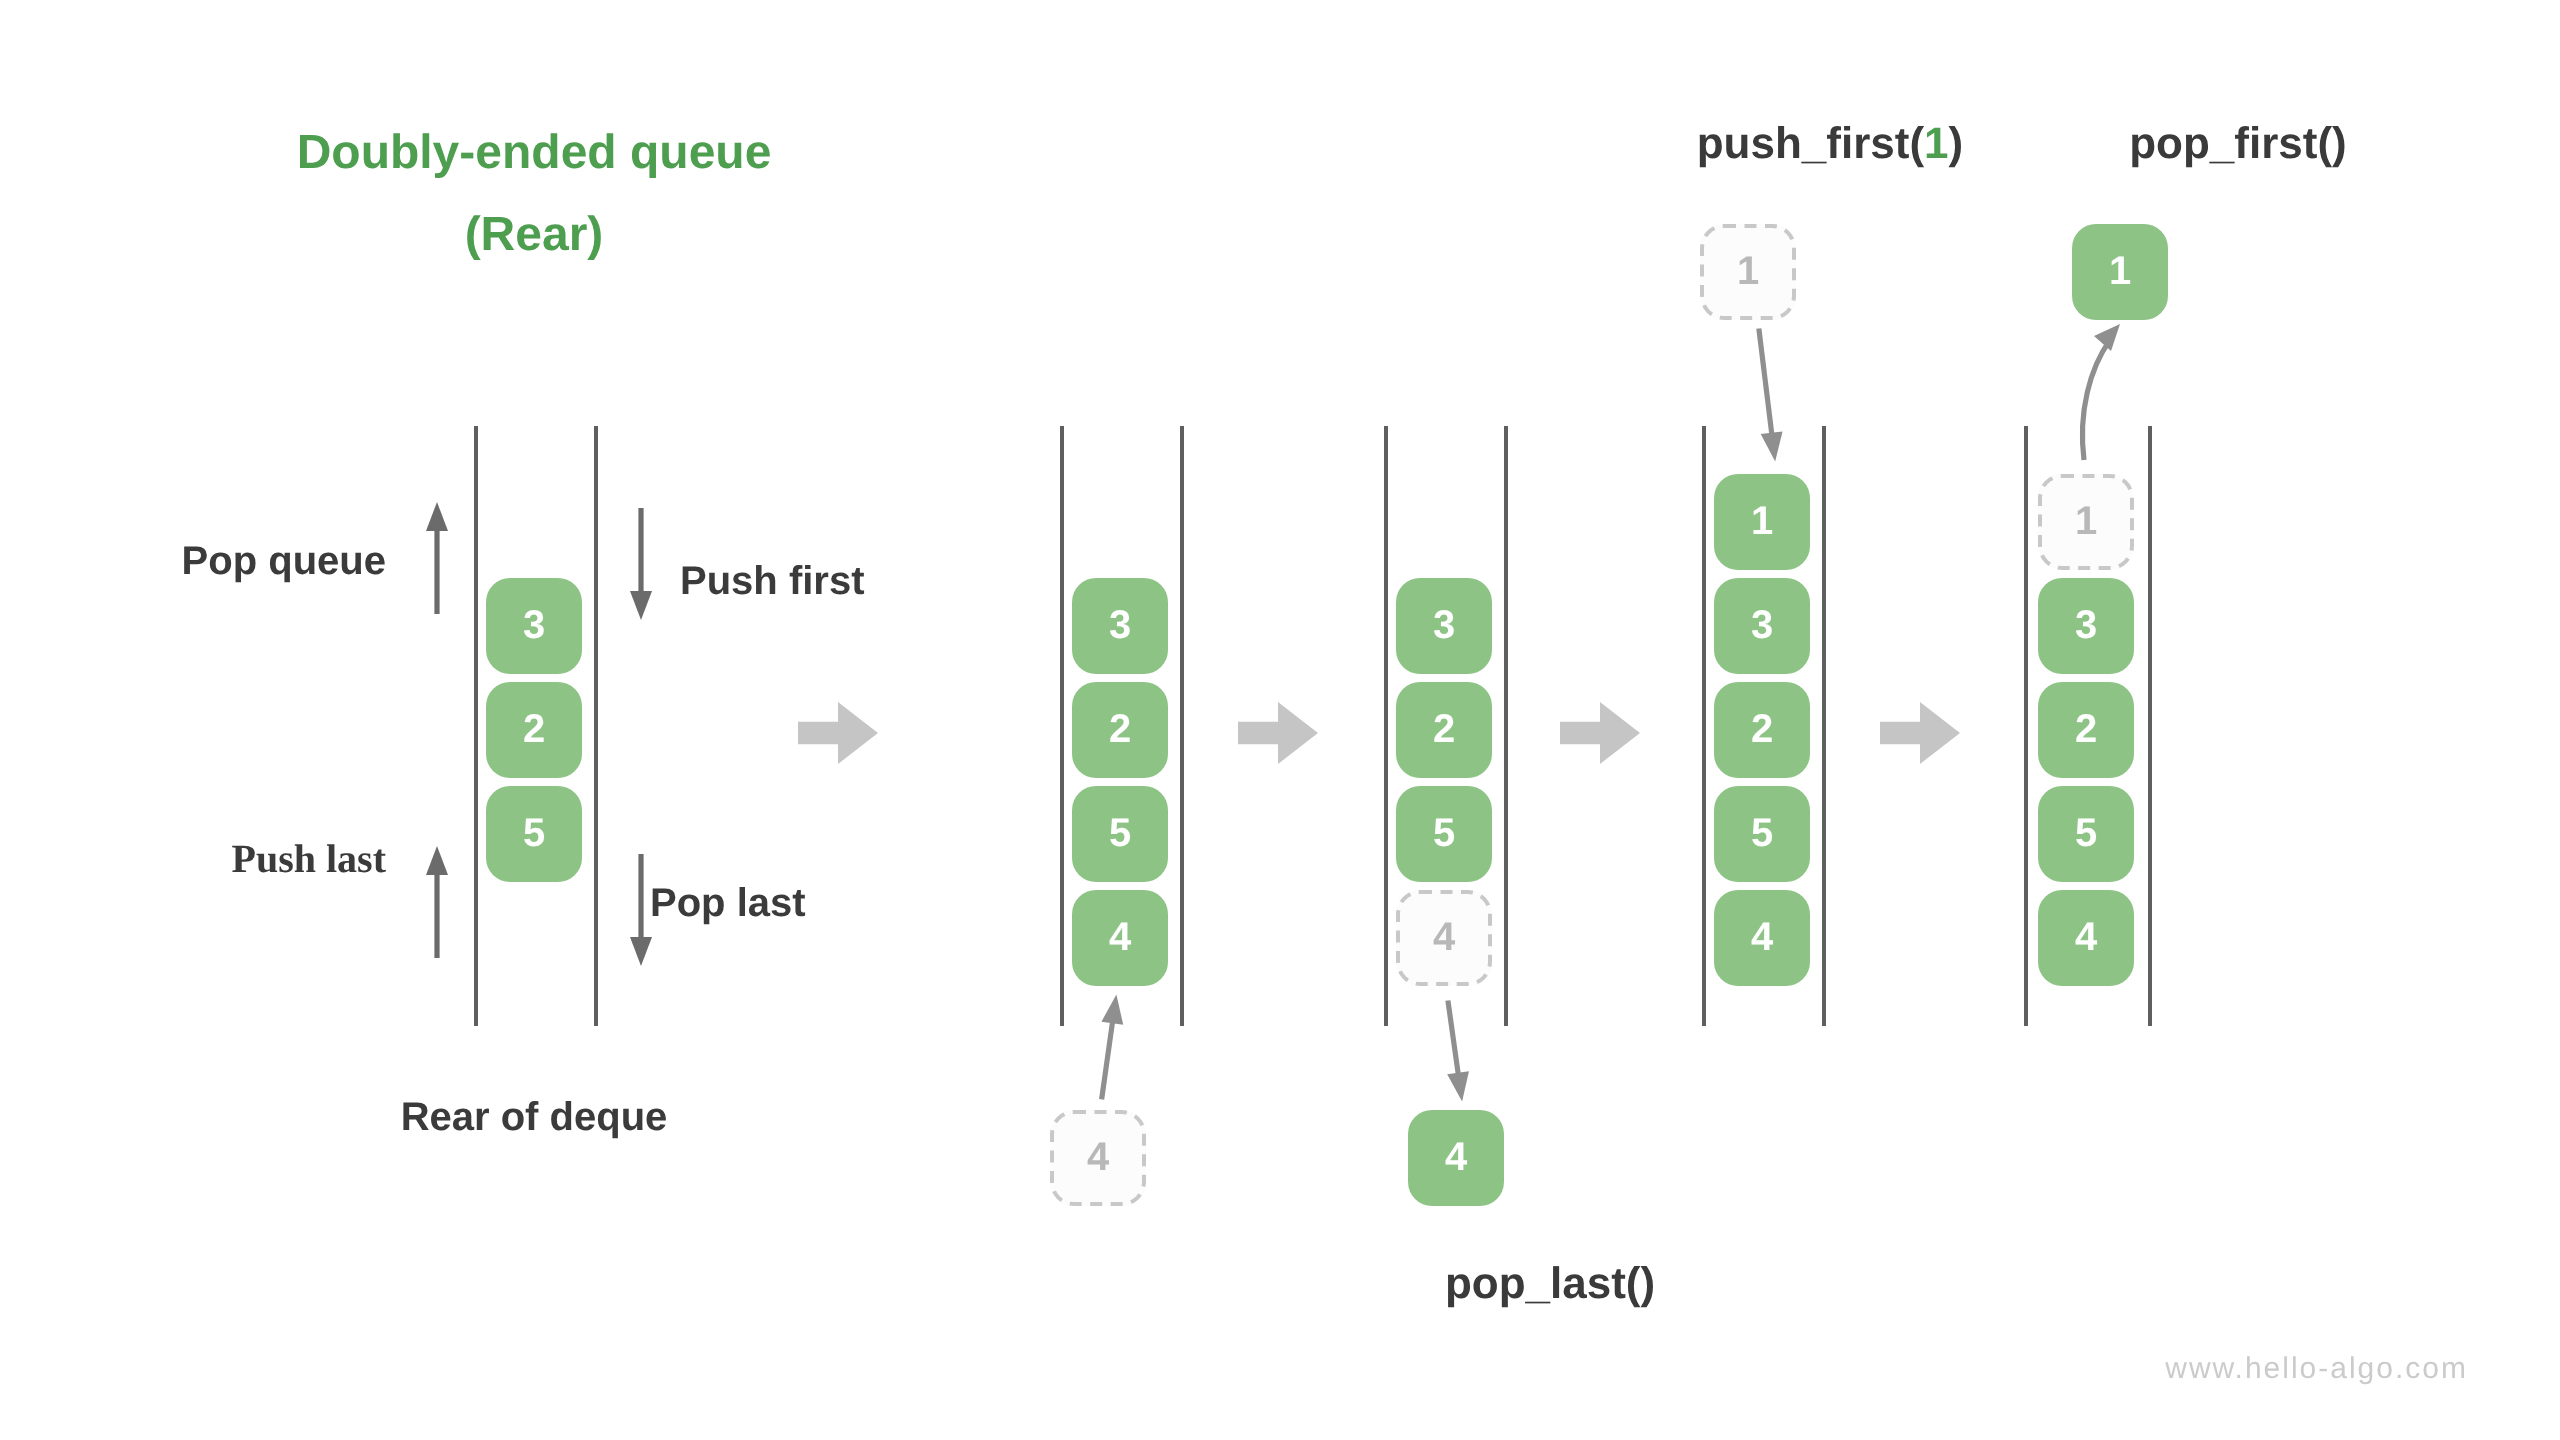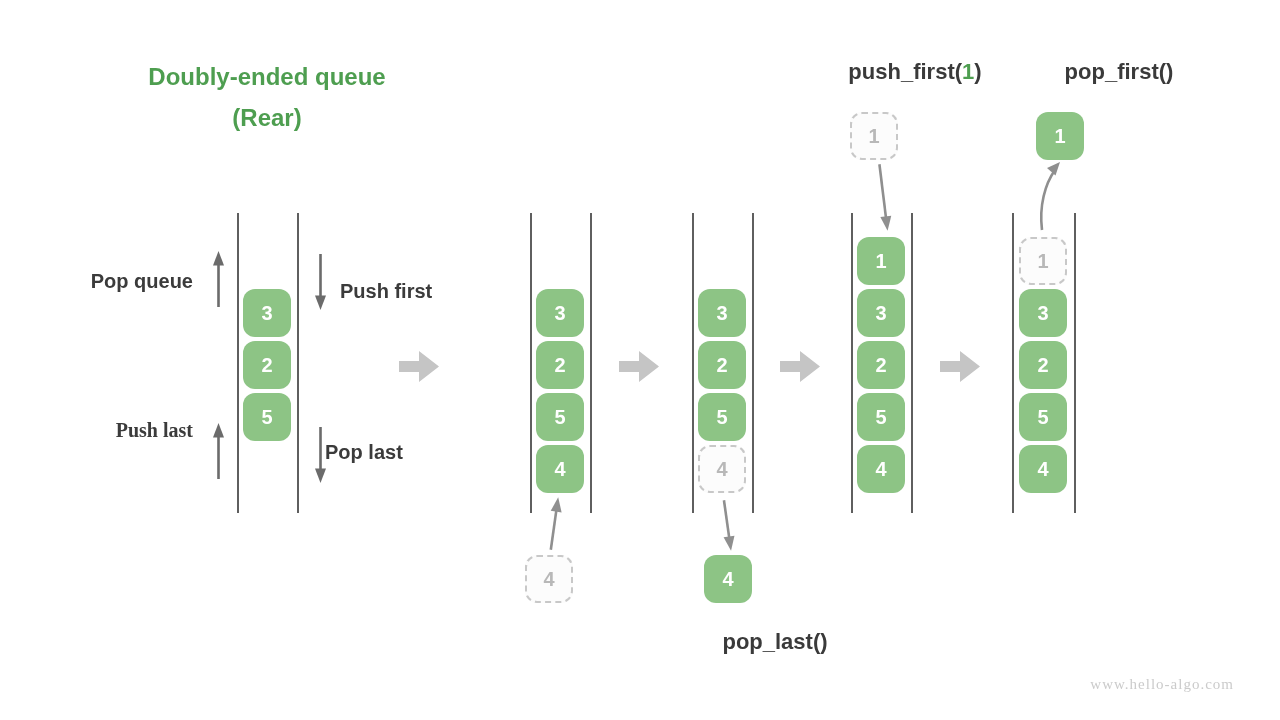--- a/index.html
+++ b/index.html
@@ -69,36 +69,37 @@
     font-family: Liberation Sans, sans-serif;
     font-size: 22px;
     font-weight: 600;
     color: #3a3a3a;
     white-space: nowrap;
   }
   .op .arg { color: #4e9e50; }
   .watermark {
     position: absolute;
     right: 46px; top: 676px;
-    font-family: Liberation Serif, serif;
+    font-family: Liberation Sans, sans-serif;
     font-size: 15px;
     color: #cbcbcb;
     letter-spacing: 1px;
   }
 </style>
 </head>
 <body>
 
 <div class="canvas">
 
   <div class="title">
     <div>Doubly-ended queue</div>
     <div>(Rear)</div>
   </div>
 
+  <div class="label center" style="left:107px; top:548px; width:320px;">Rear of deque</div>
 
   <div class="wall" style="left:237px;"></div>
   <div class="wall" style="left:297px;"></div>
 
   <div class="cell" style="left:243px; top:289px;">3</div>
   <div class="cell" style="left:243px; top:341px;">2</div>
   <div class="cell" style="left:243px; top:393px;">5</div>
 
   <div class="label right" style="left:58px; top:270px; width:135px;">Pop queue</div>
   <div class="label" style="left:340px; top:270px;margin-top:10px;">Push first</div>

